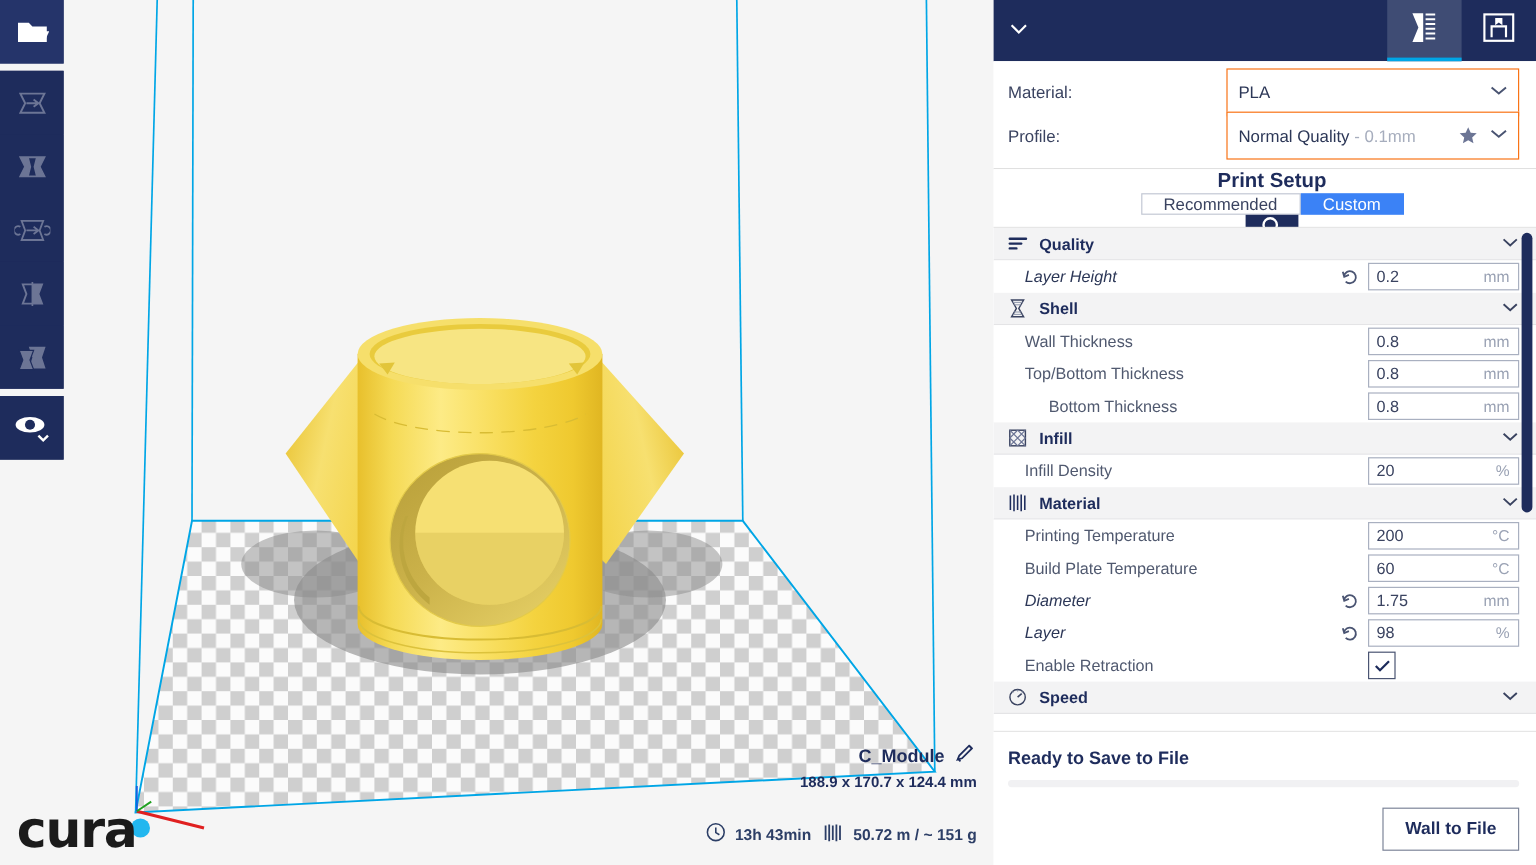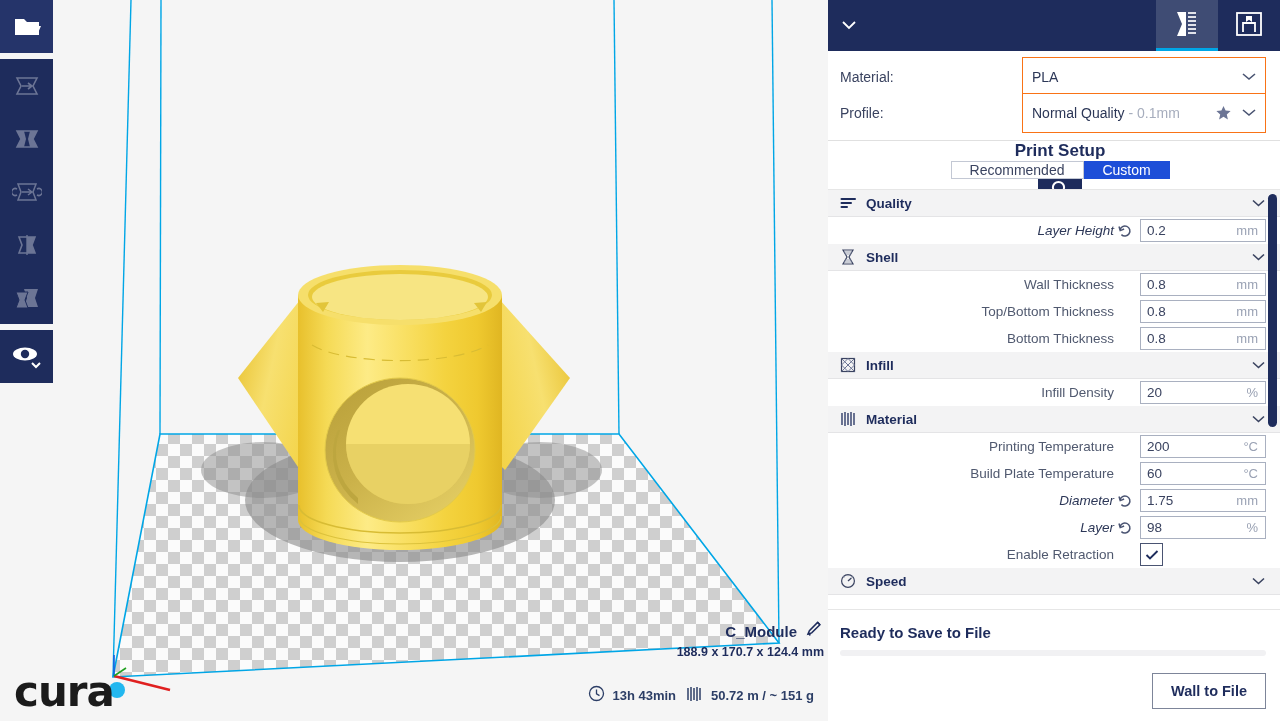--- a/index.html
+++ b/index.html
@@ -47,21 +47,21 @@
   }
   #cura-logo .word {
     font-family: "DejaVu Sans", sans-serif;
     font-size: 42px; font-weight: 700;
     color: #1b1b1b; letter-spacing: -1px;
     line-height: 1;
   }
 
   
   #model-info {
-    position: absolute; right: 4px; bottom: 62px;
+    position: absolute; right: 14px; bottom: 62px;
     text-align: right;
     z-index: 12;
   }
   .model-name-row {
     display: flex; align-items: center; justify-content: flex-end;
     gap: 9px;
   }
   .model-name {
     font-size: 15px; font-weight: bold; color: #1e2c5c;
   }
@@ -153,21 +153,21 @@
   #mode-toggle { display: flex; height: 30px; margin-right: 0; }
   .mode-btn {
     display: flex; align-items: center; justify-content: center;
     font-size: 14px; cursor: pointer;
   }
   .mode-btn.recommended {
     width: 133px; background: #fff; color: #3a4360;
     border: 1px solid #c3c8d4;
   }
   .mode-btn.custom {
-    width: 86px; background: #1d4ed8; color: #fff;
+    width: 86px; background: #3b82f6; color: #fff;
   }
   #search-btn {
     width: 44px; height: 30px; background: #1e2c5c;
     display: flex; align-items: center; justify-content: center;
     cursor: pointer;
   }
 
   
   #settings-wrap {
     flex: 1; position: relative; overflow: hidden;
@@ -193,21 +193,20 @@
     flex: 1; font-size: 13.5px; font-weight: bold; color: #1e2c5c;
   }
   .set-row {
     display: flex; align-items: center;
     height: 27px; padding-left: 12px; padding-right: 14px;
     background: #fff;
   }
   .set-label {
     flex: 1; font-size: 13.5px; color: #50596f;
     white-space: nowrap;
-    text-align: right;
   }
   .set-label.italic { font-style: italic; color: #2c3757; }
   .set-label.ind1 { padding-left: 14px; }
   .set-label.ind2 { padding-left: 34px; }
   .revert {
     width: 22px; display: flex; align-items: center; justify-content: center;
     margin-right: 4px; cursor: pointer;
   }
   .revert.hidden { visibility: hidden; }
   .val-box {

